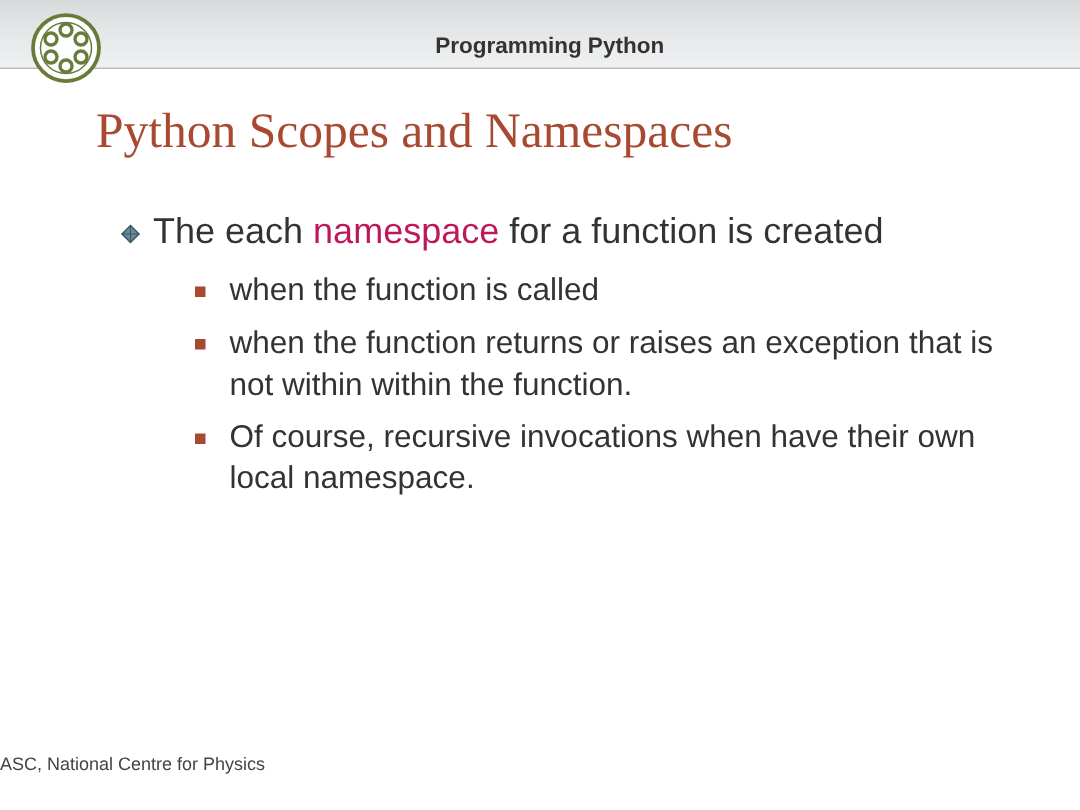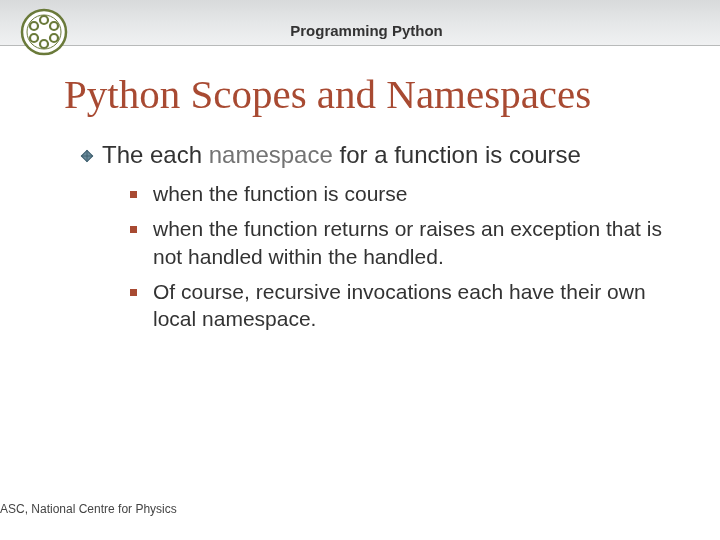--- a/index.html
+++ b/index.html
@@ -37,21 +37,21 @@
     top: 8px;
     left: 20px;
     width: 48px;
     height: 48px;
   }
   .slide-title {
     position: absolute;
     top: 70px;
     left: 64px;
     font-family: Georgia, "Times New Roman", serif;
-    font-size: 41px;
+    font-size: 33px;
     color: #a84a32;
     letter-spacing: 0px;
   }
   .content {
     position: absolute;
     top: 140px;
     left: 80px;
     right: 40px;
   }
   .level1 {
@@ -88,21 +88,21 @@
   }
   .footer {
     position: absolute;
     bottom: 24px;
     left: 0;
     right: 0;
     text-align: left;
     font-size: 12px;
     color: #444;
   }
-  .ns { color: #737373; }
+  .ns { color: #be185d; }
 </style>
 </head>
 <body>
 
 <div class="header-bar"></div>
 <div class="header-title">Programming Python</div>
 
 <div class="logo">
   <svg viewBox="0 0 48 48">
     <circle cx="24" cy="24" r="22" fill="#fff" stroke="#6a7a3a" stroke-width="2.5"></circle>
@@ -122,34 +122,34 @@
 
 <div class="content">
 
   <div class="level1">
     <svg class="diamond-bullet" viewBox="0 0 14 14">
       <rect x="3" y="3" width="8" height="8" transform="rotate(45 7 7)" fill="#6a8a9a"></rect>
       <rect x="3" y="3" width="8" height="8" transform="rotate(45 7 7)" fill="none" stroke="#3a5a6a" stroke-width="1"></rect>
       <line x1="7" y1="1" x2="7" y2="13" stroke="#3a5a6a" stroke-width="0.8"></line>
       <line x1="1" y1="7" x2="13" y2="7" stroke="#3a5a6a" stroke-width="0.8"></line>
     </svg>
-    <div><span>The each </span><span class="ns">namespace</span><span> for a function is course</span></div>
+    <div><span>The each </span><span class="ns">namespace</span><span> for a function is created</span></div>
   </div>
 
   <div class="level2">
     <div class="square-bullet"></div>
-    <div>when the function is course</div>
+    <div>when the function is called</div>
   </div>
 
 
   <div class="level2">
     <div class="square-bullet"></div>
-    <div>when the function returns or raises an exception that is not handled within the handled.</div>
+    <div>when the function returns or raises an exception that is not within within the function.</div>
   </div>
 
   <div class="level2">
     <div class="square-bullet"></div>
-    <div>Of course, recursive invocations each have their own local namespace.</div>
+    <div>Of course, recursive invocations when have their own local namespace.</div>
   </div>
 
 </div>
 
 <div class="footer">ASC, National Centre for Physics</div>
 
 </body></html>

